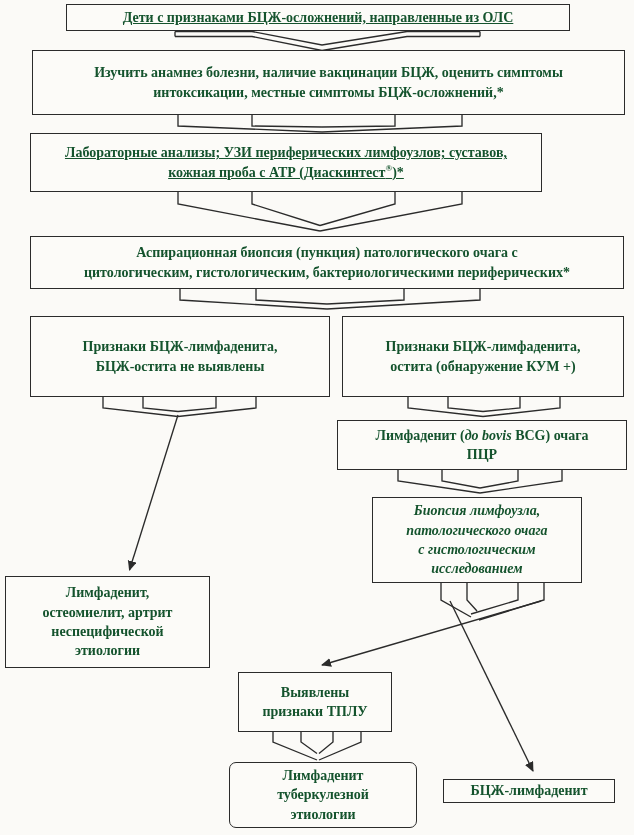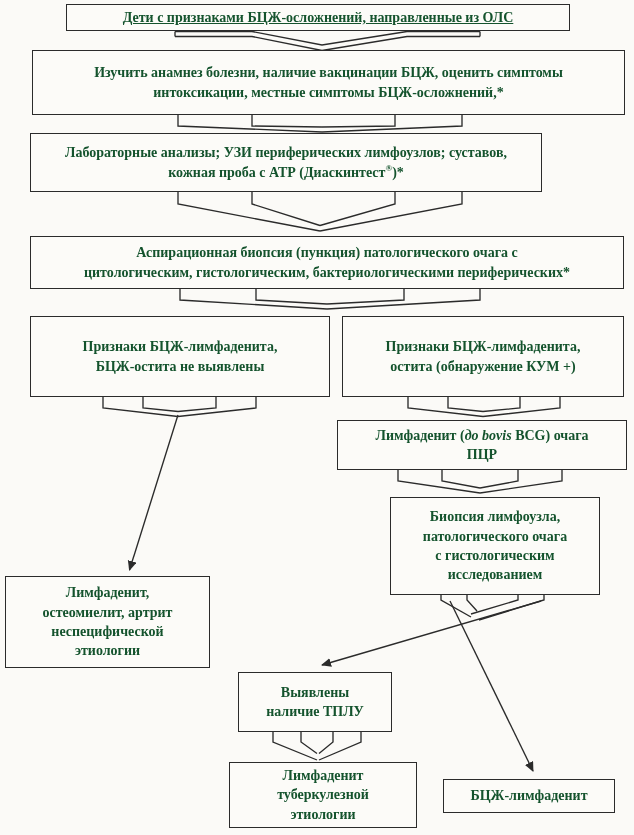--- a/index.html
+++ b/index.html
@@ -23,30 +23,30 @@
     font-size:14px;line-height:1.38;
     padding:2px 6px;box-sizing:border-box;
   }
   .txt{white-space:pre-line;}
   .txt-normal{white-space:normal;}
   .ul{text-decoration:underline;}
   sup{font-size:9px;line-height:0;}
   i{}
   .n1{left:66px;top:4px;width:504px;height:27px;}
   .n2{left:32px;top:50px;width:593px;height:65px;align-items:center;}
-  .n3{left:30px;top:133px;width:512px;height:59px;}
+  .n3{left:30px;top:133px;width:512px;height:59px;text-decoration:underline;}
   .n4{left:30px;top:236px;width:594px;height:53px;}
   .n5{left:30px;top:316px;width:300px;height:81px;}
   .n6{left:342px;top:316px;width:282px;height:81px;}
   .n7{left:337px;top:420px;width:290px;height:50px;}
-  .n8{left:390px;top:497px;width:210px;height:98px;}
+  .n8{left:372px;top:497px;width:210px;height:86px;font-style:italic;}
   .n9{left:5px;top:576px;width:205px;height:92px;}
   .n10{left:238px;top:672px;width:154px;height:60px;}
-  .n11{left:229px;top:762px;width:188px;height:66px;}
-  .n12{left:443px;top:779px;width:172px;height:34px;}
+  .n11{left:229px;top:762px;width:188px;height:66px;border-radius:7px;}
+  .n12{left:443px;top:779px;width:172px;height:24px;}
 </style>
 </head>
 <body>
 
 <div class="page">
 
   <svg class="arrows" viewBox="0 0 634 835" xmlns="http://www.w3.org/2000/svg">
     <defs>
       <marker id="ah" markerUnits="userSpaceOnUse" markerWidth="11" markerHeight="10" refX="9" refY="4.5" orient="auto">
         <path d="M0,0 L10,4.5 L0,9 Z" fill="#2b2b2b"></path>
@@ -110,21 +110,21 @@
 
   <div class="node n9">
       <span class="txt">Лимфаденит,
 остеомиелит, артрит
 неспецифической
 этиологии</span>
     </div>
 
   <div class="node n10">
       <span class="txt">Выявлены
-наличие ТПЛУ</span>
+признаки ТПЛУ</span>
     </div>
 
   <div class="node n11">
       <span class="txt">Лимфаденит
 туберкулезной
 этиологии</span>
     </div>
 
   <div class="node n12">
       <span class="txt">БЦЖ-лимфаденит</span>

